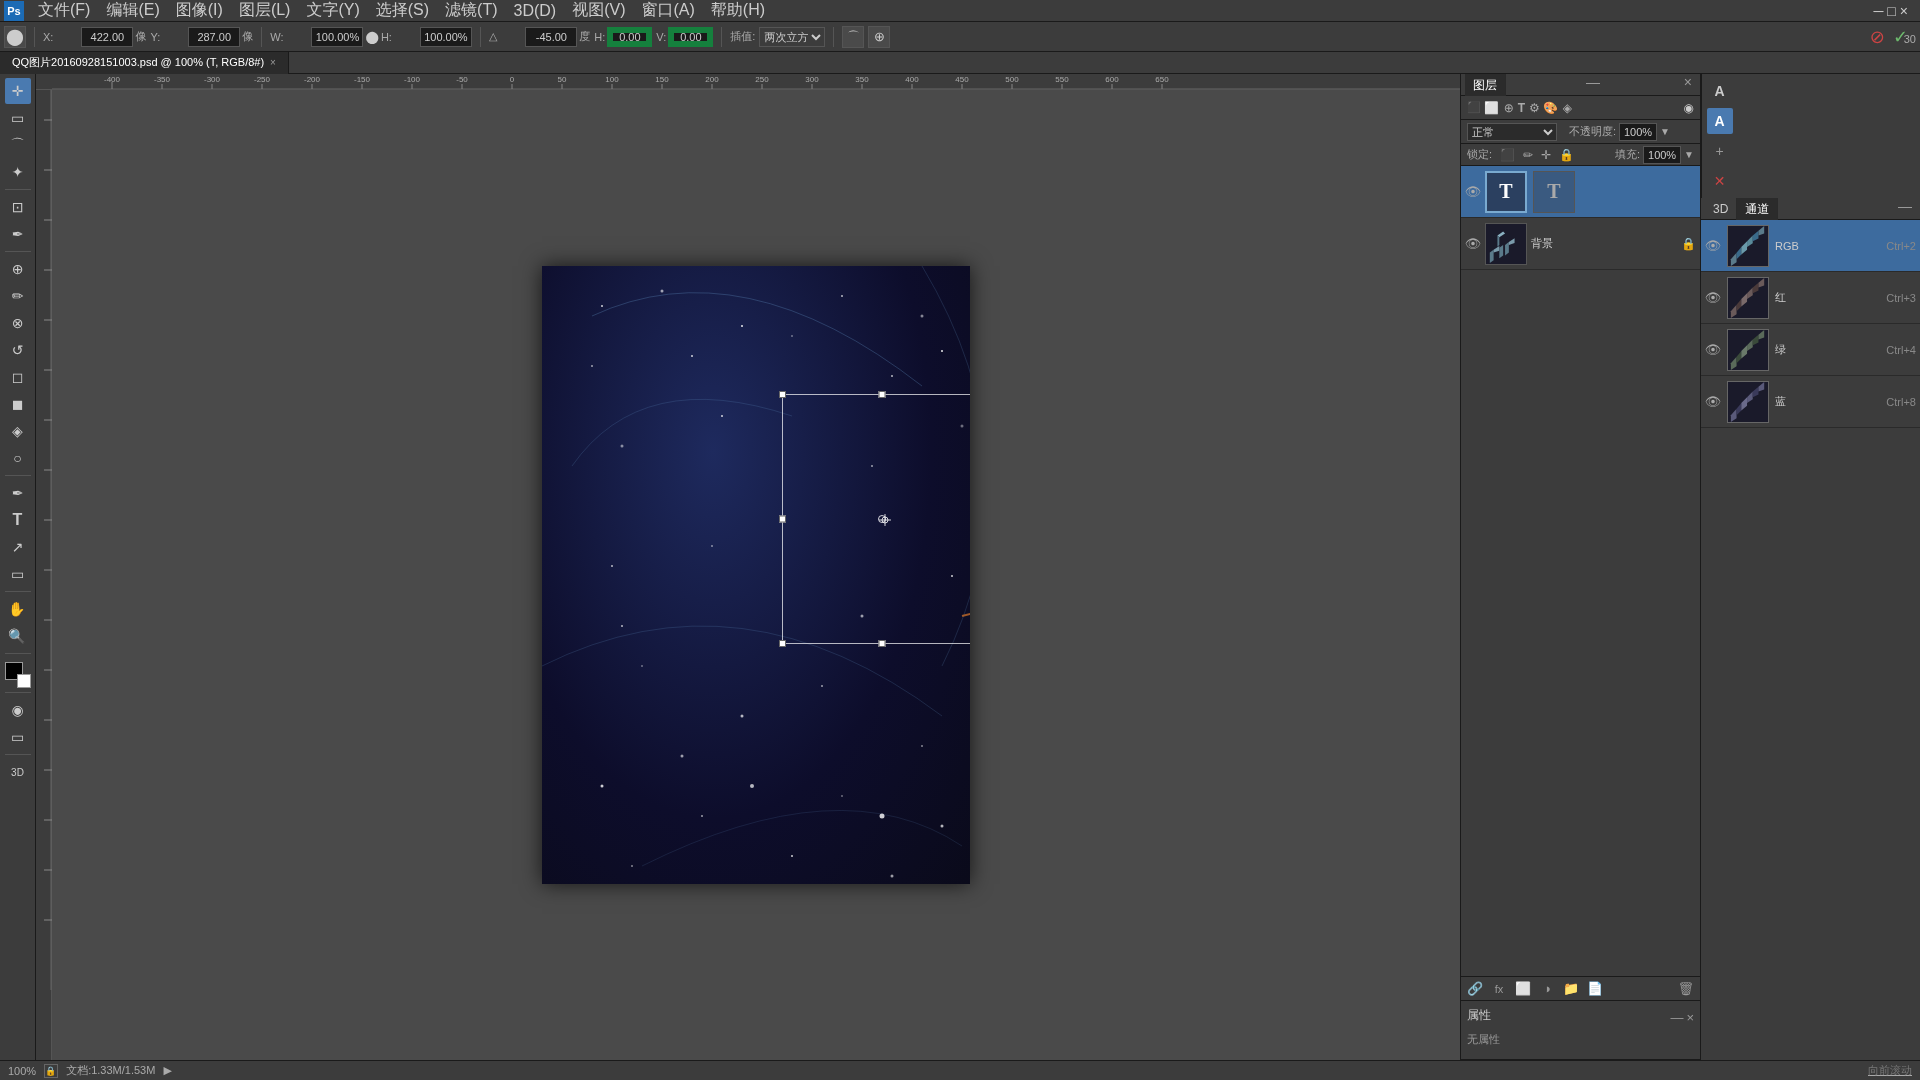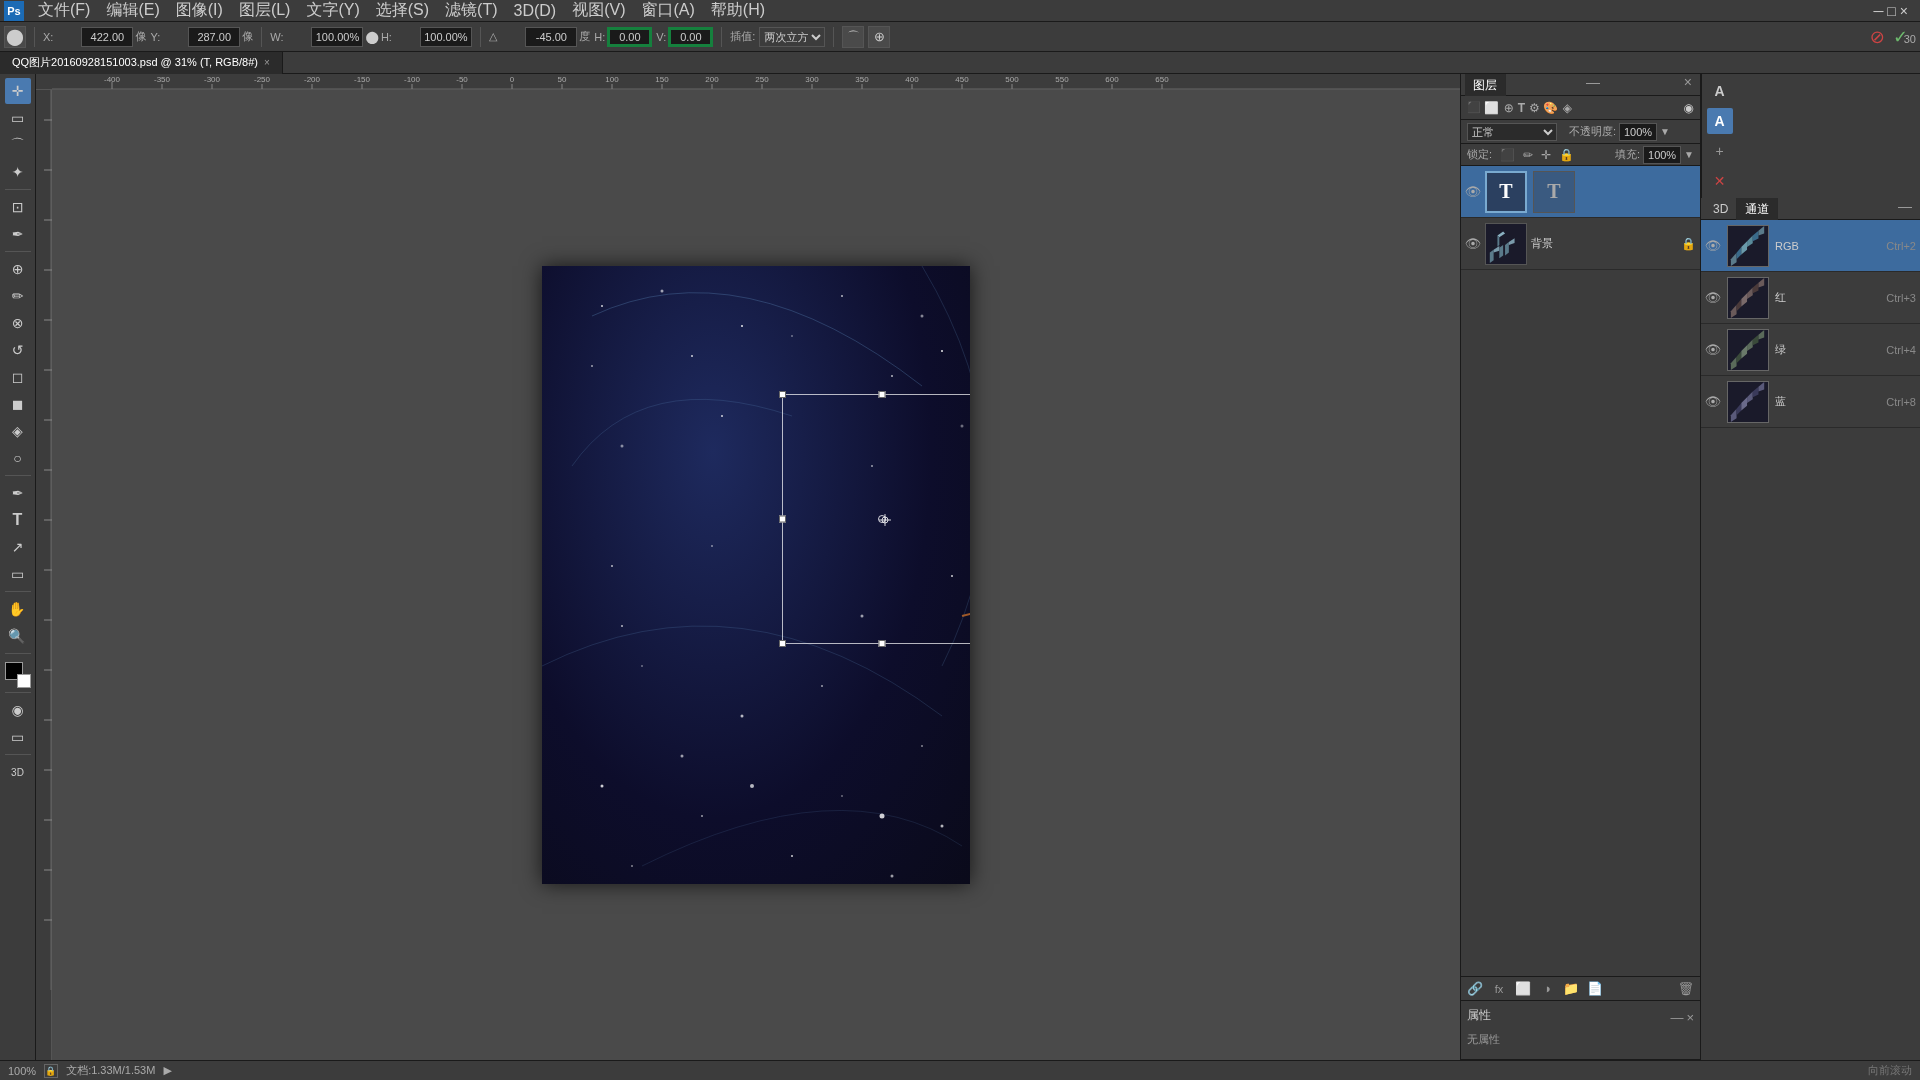--- a/index.html
+++ b/index.html
@@ -72,21 +72,21 @@
       color: #ccc;
       font-size: 11px;
       padding: 0 3px;
       text-align: center;
       margin-left: 26px;
     }
     .toolbar-input-sm {
       width: 45px;
       height: 20px;
       background: #1a1a1a;
-      border: 3px solid #15803d;
+      border: 6px solid #15803d;
       color: #ccc;
       font-size: 11px;
       padding: 0 3px;
       text-align: center;
     }
     .toolbar-btn {
       width: 22px;
       height: 22px;
       background: #4a4a4a;
       border: 1px solid #555;
@@ -663,21 +663,21 @@
   <div class="toolbar-btn" style="font-size:13px;color:#ccc;">⊕</div>
   <div style="margin-left: auto; display:flex; gap:8px; padding-right:8px;">
     <span class="toolbar-check-icon" style="color:#cc4444;font-size:18px;">⊘</span>
     <span class="toolbar-check-icon">✓</span>
   </div>
   <span style="position:absolute;right:4px;top:33px;font-size:11px;color:#aaa;">30</span>
 </div>
 
 <div id="tab-bar">
   <div class="tab-item active">
-    <span>QQ图片20160928151003.psd @ 31% (T, RGB/8#)</span>
+    <span>QQ图片20160928151003.psd @ 100% (T, RGB/8#)</span>
     <span class="tab-close">×</span>
   </div>
 </div>
 
 <div id="main-layout" style="height: calc(1080px - 22px - 30px - 22px - 20px); display:flex;">
 
   <div id="left-tools">
     <div class="tool-btn active" title="移动工具">✛</div>
     <div class="tool-btn">▭</div>
     <div class="tool-btn">⌒</div>
@@ -1161,16 +1161,16 @@
     </div>
   </div>
 
 </div>
 
 <div id="status-bar">
   <span>100%</span>
   <div style="width:14px;height:14px;border:1px solid #666;display:flex;align-items:center;justify-content:center;font-size:9px;color:#999;">🔒</div>
   <span>文档:1.33M/1.53M</span>
   <span style="cursor:pointer;">▶</span>
-  <div style="margin-left:auto;display:flex;gap:4px;">
+  <div style="margin-left:auto;display:flex;gap:4px;text-decoration:underline;">
     <span style="font-size:11px;color:#777;">向前滚动</span>
   </div>
 </div>
 
 </body></html>

